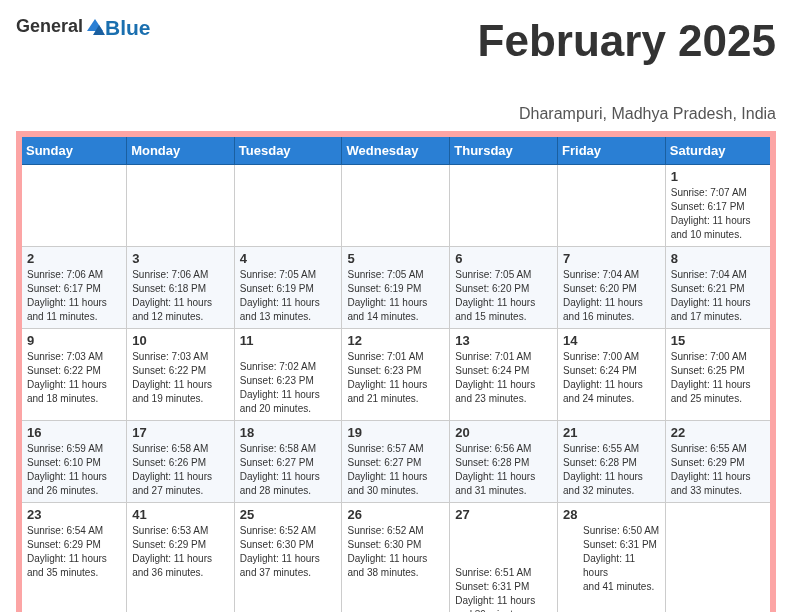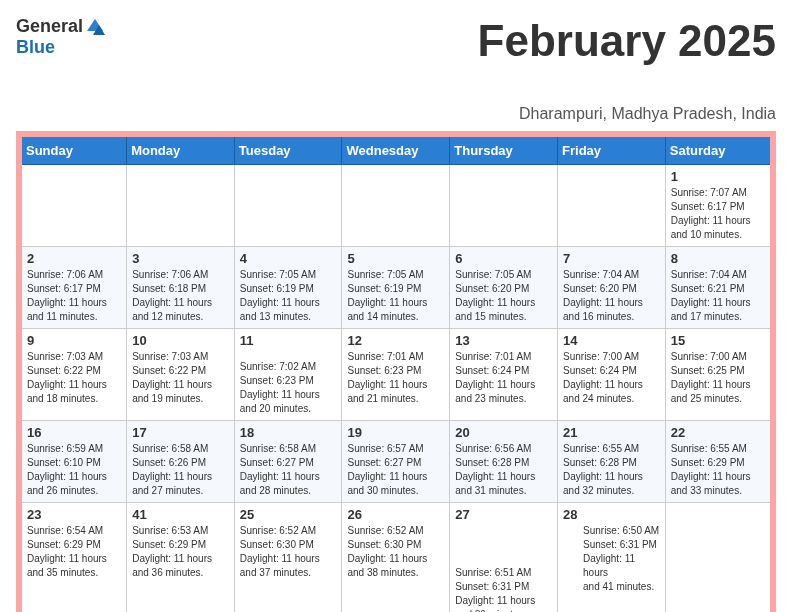--- a/index.html
+++ b/index.html
@@ -11,34 +11,33 @@
       padding: 16px;
     }
     .header {
       display: flex;
       justify-content: space-between;
       align-items: flex-start;
       margin-bottom: 8px;
     }
     .logo {
       display: flex;
-      flex-direction: column;
       align-items: flex-start;
     }
     .logo-text {
       display: flex;
       align-items: center;
     }
     .logo-general {
       font-size: 18px;
       font-weight: bold;
       color: #333;
     }
     .logo-blue {
-      font-size: 18px;
+      font-size: 21px;
       font-weight: bold;
       color: #1a6faf;
     }
     .logo-icon {
       width: 20px;
       height: 20px;
       margin-left: 2px;
     }
     .header-right {
       text-align: right;

